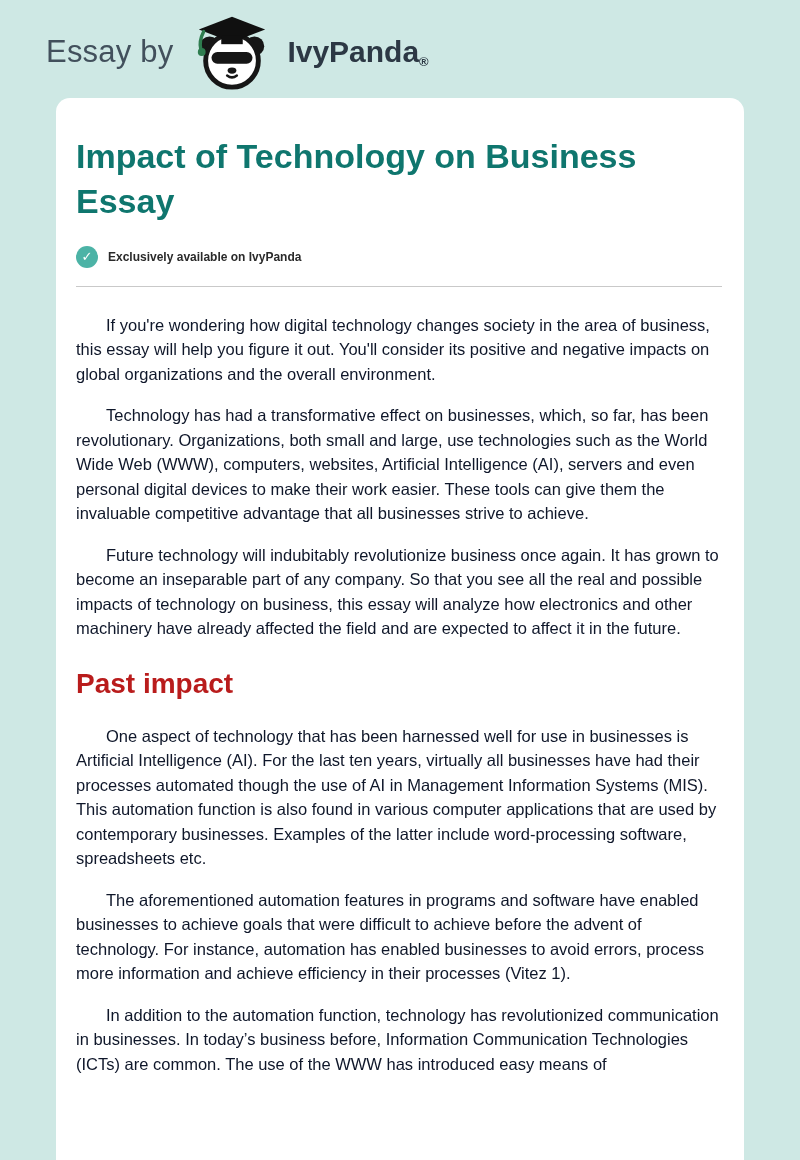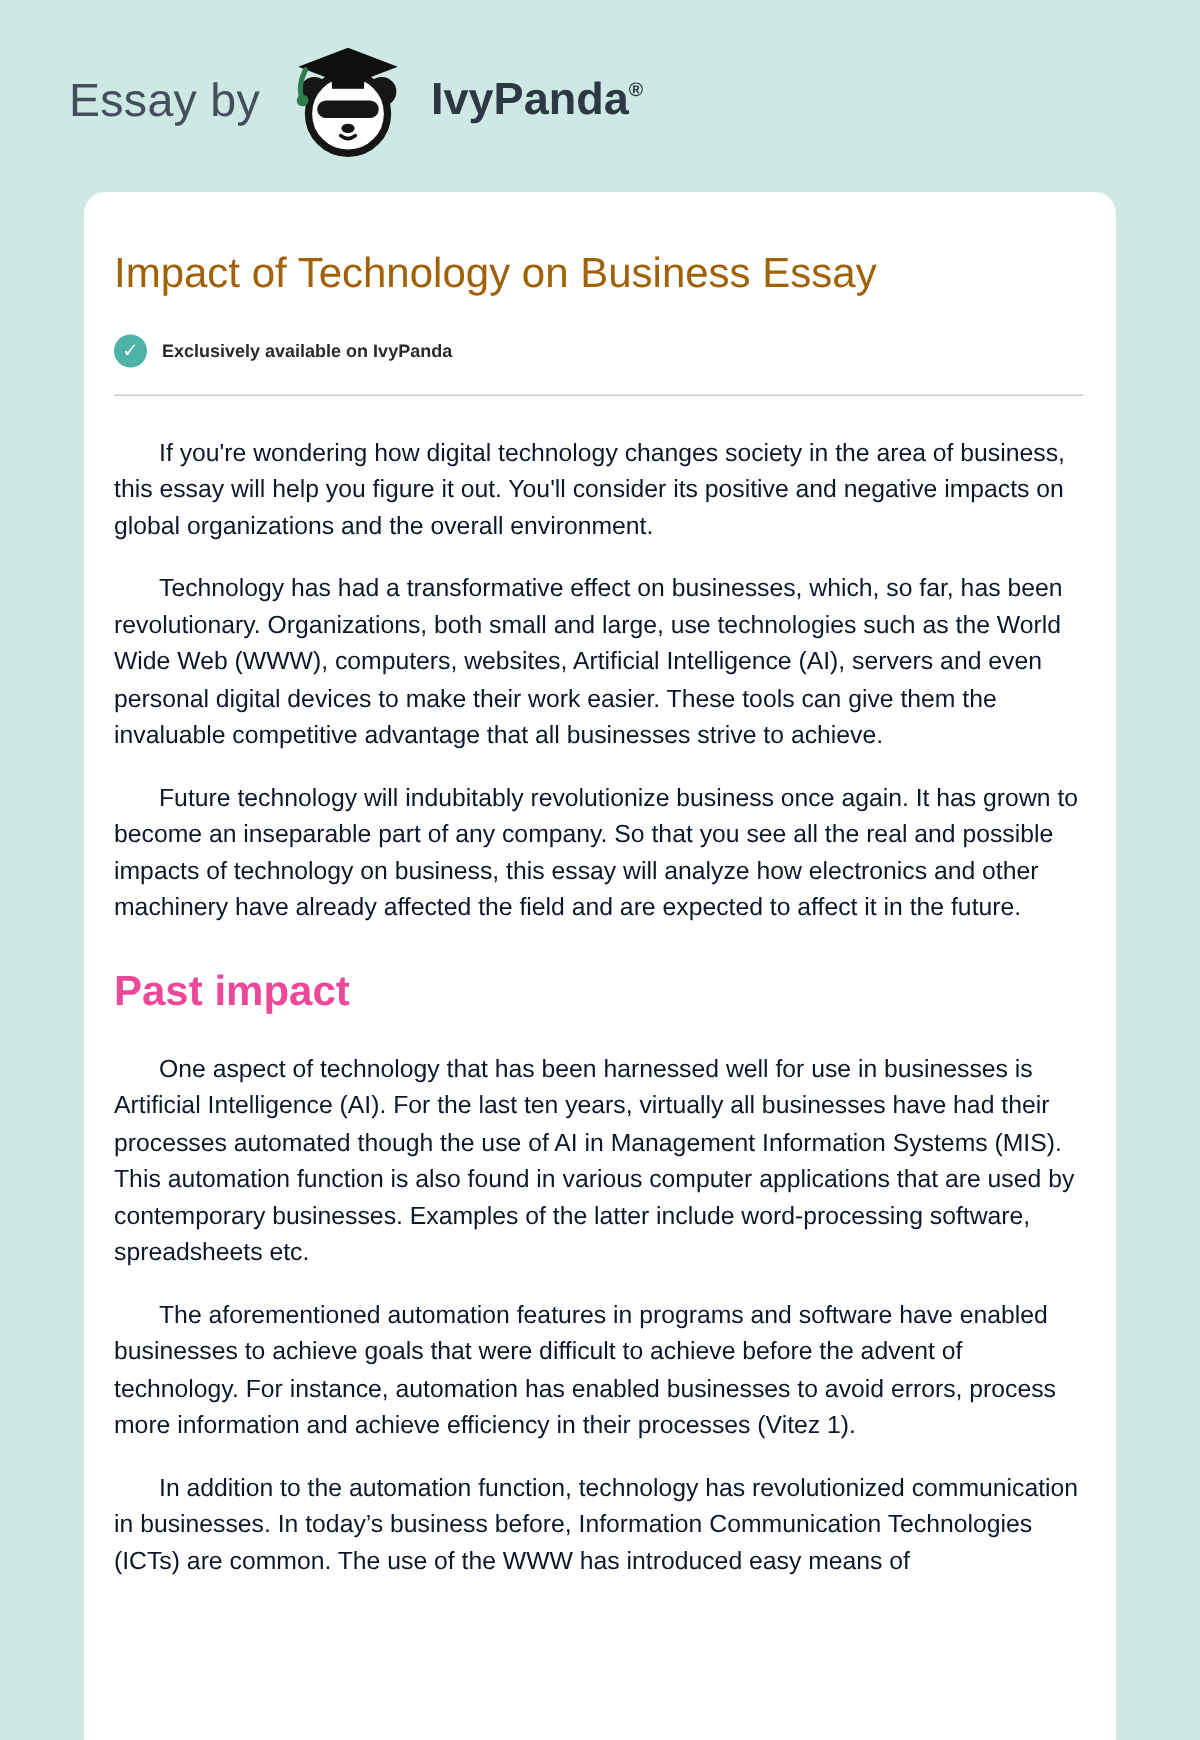--- a/index.html
+++ b/index.html
@@ -9,63 +9,63 @@
     font-family: "Liberation Sans", sans-serif;
     overflow: hidden;
     -webkit-font-smoothing: antialiased;
   }
 
   
   .site-header {
     display: flex;
     align-items: center;
     padding: 24px 0 18px 46px;
-    height: 128px;
+    height: 98px;
   }
   .header-prefix {
     font-size: 31px;
     font-weight: 400;
     color: #42505c;
     letter-spacing: 0.2px;
   }
   .logo-wrap {
     margin: 0 14px 0 18px;
     width: 82px;
     height: 82px;
     display: flex;
     align-items: center;
     justify-content: center;
   }
   .brand-name {
     font-size: 30px;
     font-weight: 700;
     color: #2c3844;
     display: flex;
-    align-items: flex-start;
+    align-items: flex-end;
   }
   .brand-reg {
     font-size: 13px;
     font-weight: 700;
     color: #2c3844;
     margin-top: 2px;
   }
 
   
   .article-card {
     background: #ffffff;
     border-radius: 14px;
     margin: 0 56px;
     padding: 36px 22px 40px 20px;
     min-height: 1100px;
   }
   .article-title {
-    font-size: 28px;
+    font-size: 34px;
     line-height: 1.32;
-    font-weight: 400;
-    color: #a16207;
+    font-weight: 700;
+    color: #0f766e;
     margin-bottom: 22px;
   }
   .badge-row {
     display: flex;
     align-items: center;
     gap: 10px;
     margin-bottom: 18px;
   }
   .check-circle {
     width: 22px;
@@ -91,21 +91,21 @@
   .body-text p {
     font-size: 16.5px;
     line-height: 24.5px;
     color: #0f172a;
     text-indent: 30px;
     margin-bottom: 17px;
   }
   .section-heading {
     font-size: 28px;
     font-weight: 700;
-    color: #ec4899;
+    color: #b91c1c;
     margin: 27px 0 24px 0;
     text-indent: 0;
   }
 </style>
 </head>
 <body>
 
 <header class="site-header">
   <span class="header-prefix">Essay by</span>
 

